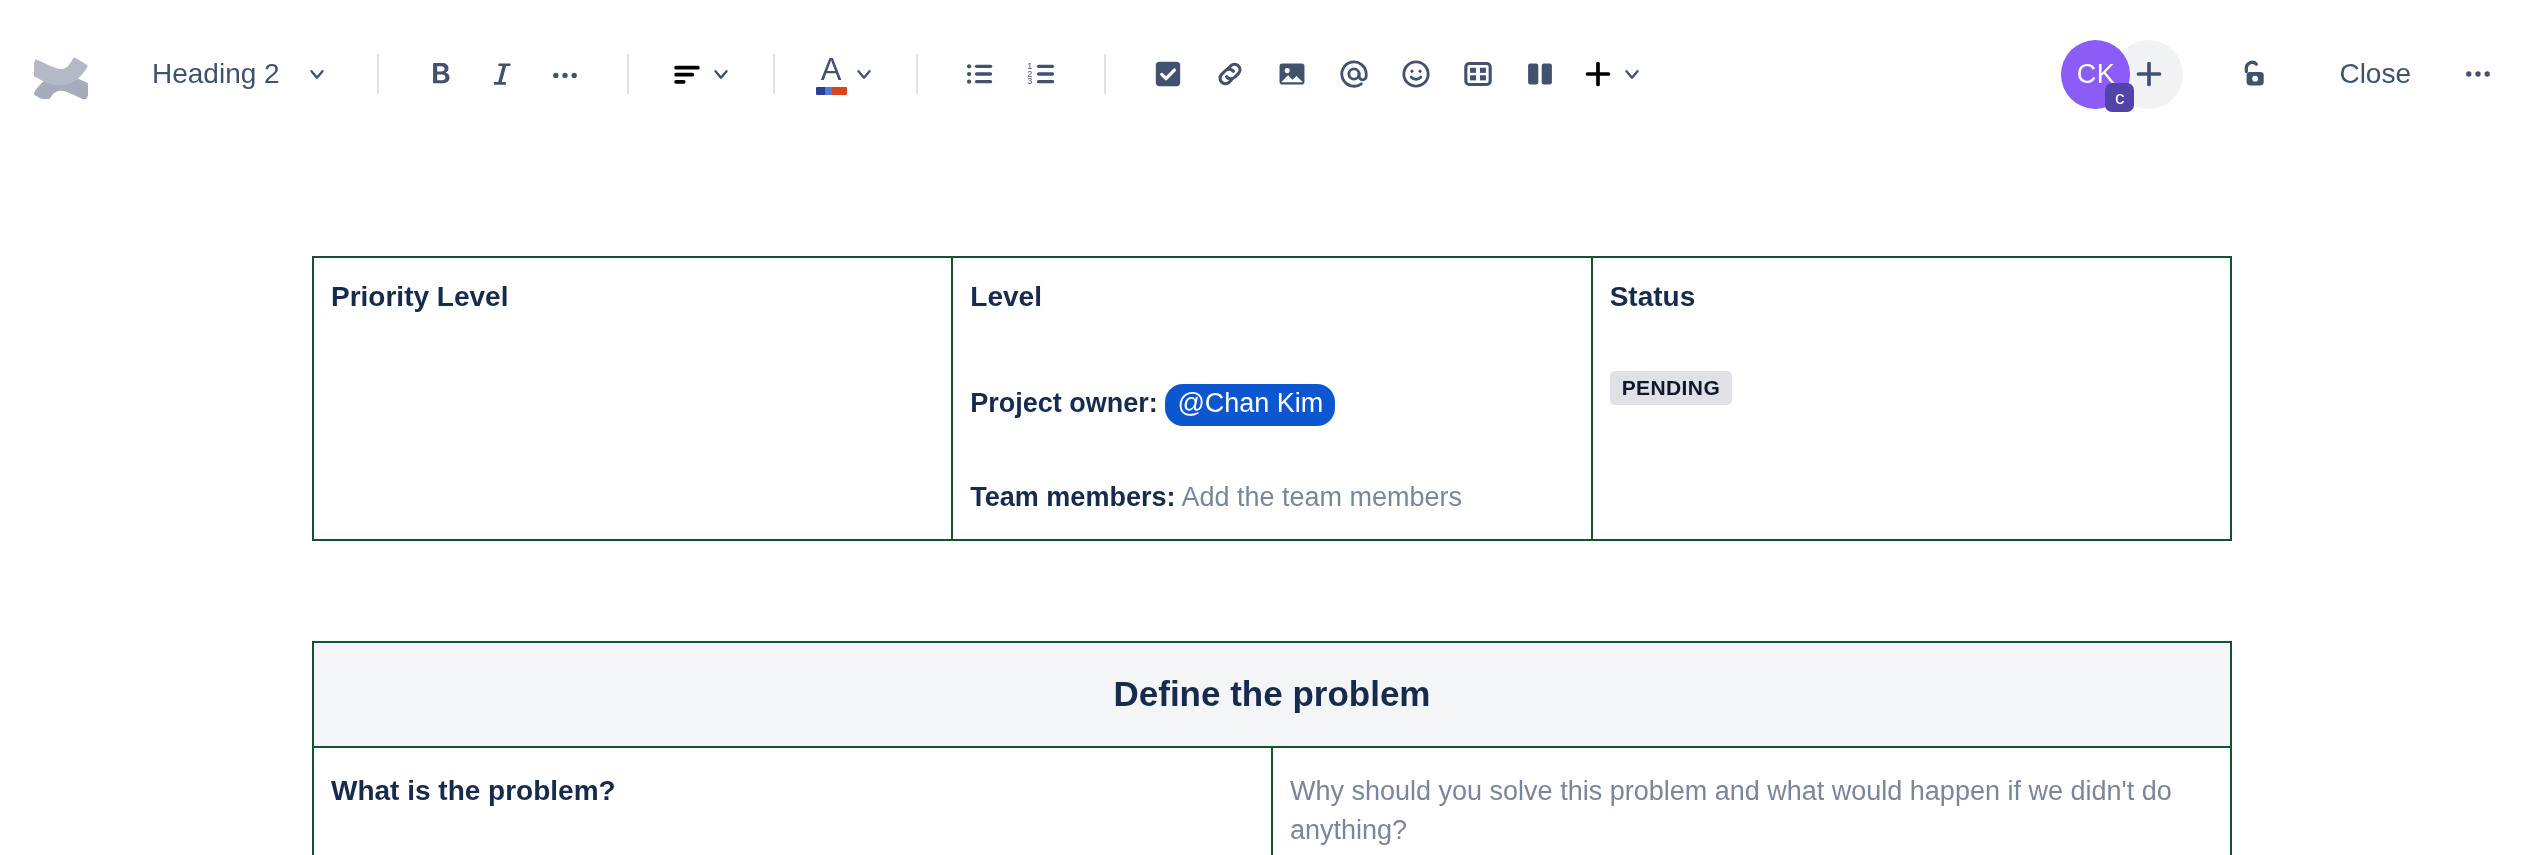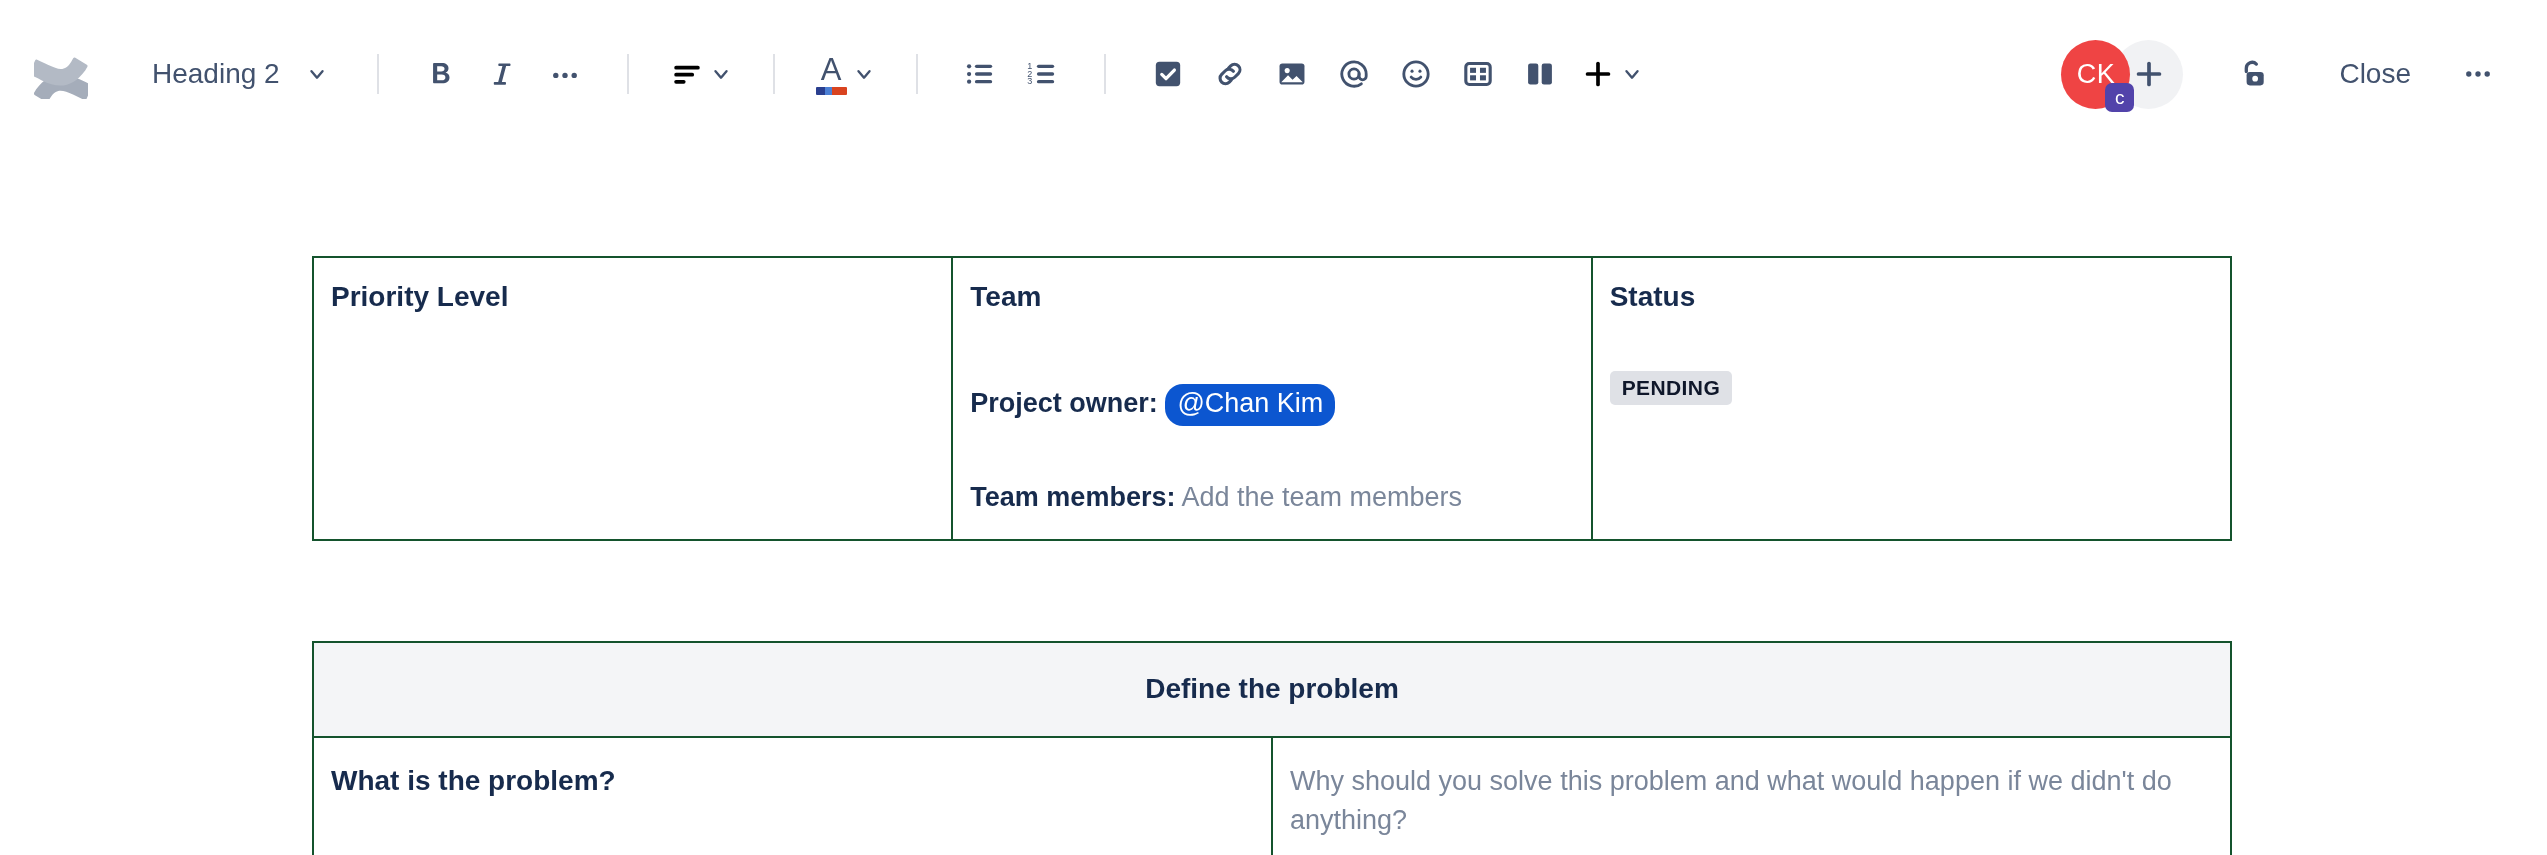--- a/index.html
+++ b/index.html
@@ -138,21 +138,21 @@
     display: flex;
     align-items: center;
     position: relative;
     margin-right: 38px;
   }
   .avatar {
     position: relative;
     width: 69px;
     height: 69px;
     border-radius: 50%;
-    background: #ef4444;
+    background: #8b5cf6;
     color: #ffffff;
     font-size: 27px;
     font-weight: 500;
     display: flex;
     align-items: center;
     justify-content: center;
     letter-spacing: 0.3px;
     z-index: 2;
     cursor: pointer;
   }
@@ -318,21 +318,21 @@
     border-radius: 5px;
     line-height: 1;
     cursor: pointer;
   }
 
   .t2 { margin-top: 100px; }
   .t2 .hdr {
     background: #f4f5f7;
     text-align: center;
     font-weight: 700;
-    font-size: 28px;
+    font-size: 35px;
     color: #172b4d;
     height: 86px;
     padding: 26px 17px;
   }
   .t2 .q { width: 578px; }
   .t2 td { height: 82px; padding-top: 24px; }
 </style>
 </head>
 <body>
 
@@ -526,21 +526,21 @@
   <div class="doc-inner">
 
 
     <table class="t1">
       <tbody>
           <tr>
         <td>
           <div class="cell-h">Priority Level</div>
         </td>
         <td>
-          <div class="cell-h">Team</div>
+          <div class="cell-h">Level</div>
           <div class="row-gap"></div>
           <div>
             <b>Project owner:</b>
             <span class="mention">@Chan Kim</span>
           </div>
           <div class="row-gap"></div>
           <div>
             <b>Team members:</b>
             <span class="ph">Add the team members</span>
           </div>

